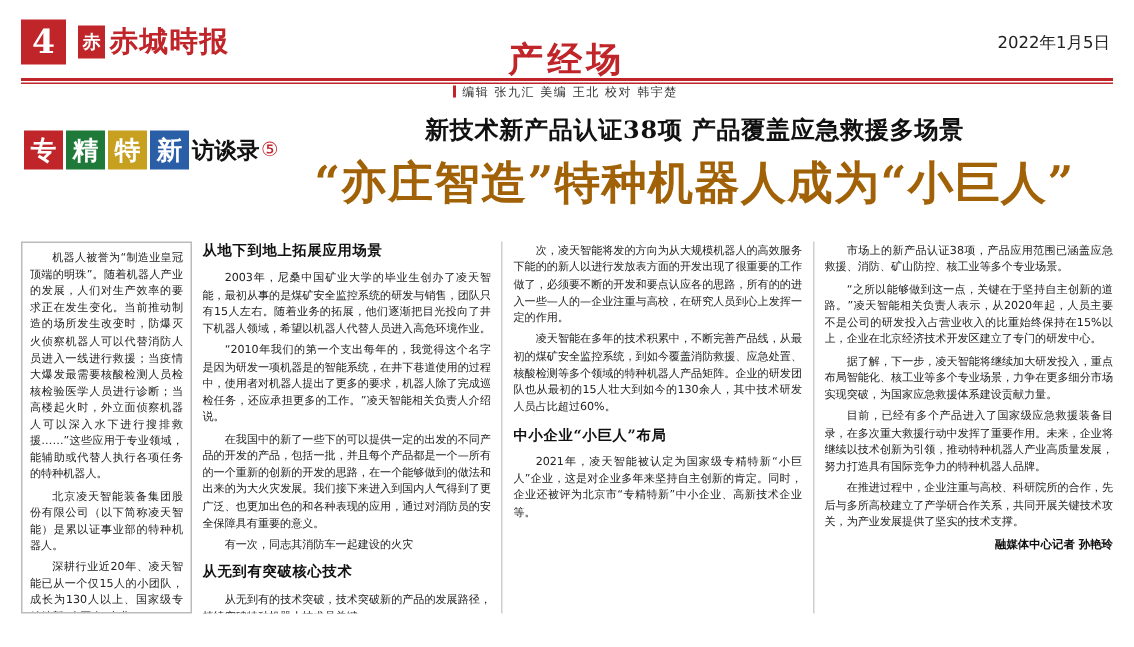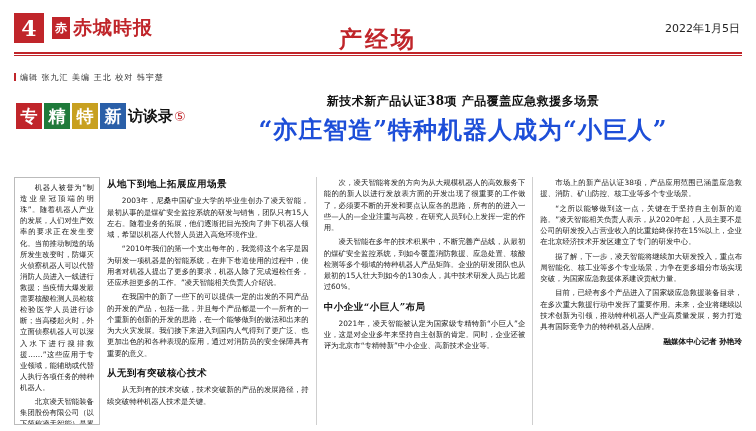--- a/index.html
+++ b/index.html
@@ -34,50 +34,50 @@
     font-family:Liberation Sans, sans-serif;
     pointer-events:none;
     margin-top:14px;
   }
   .issue-date{margin-left:auto;font-size:11px;color:#222;padding-right:2px;}
 
   .rule-red{height:2px;background:#c0252a;margin-top:2px;}
   .rule-thin{height:1px;background:#c0252a;margin-top:1px;}
 
   .credits{
-    text-align:left;font-size:8px;color:#333;margin-top:16px;padding-right:2px;
+    text-align:center;font-size:8px;color:#333;margin-top:0;padding-right:2px;
     letter-spacing:1px;
   }
   .credits .bar{display:inline-block;width:2px;height:8px;background:#c0252a;
     vertical-align:-1px;margin-right:4px;}
 
   
   .headline-block{position:relative;margin-top:10px;height:78px;}
   .colorlabel{position:absolute;left:2px;top:10px;display:flex;align-items:center;}
   .cl-box{
     width:26px;height:26px;color:#fff;font-size:17px;font-weight:bold;
     display:flex;align-items:center;justify-content:center;margin-right:2px;
     font-family:"DejaVu Serif","Liberation Serif",serif;
   }
   .cl-txt{font-size:15px;font-weight:bold;color:#111;letter-spacing:0px;
     font-family:"DejaVu Serif","Liberation Serif",serif;}
   .cl-num{font-size:13px;color:#c0252a;margin-left:1px;}
 
   .head-center{padding-left:180px;padding-right:10px;text-align:center;}
-  .shoulder{font-size:12px;color:#111;letter-spacing:0.5px;font-weight:bold;
+  .shoulder{font-size:16px;color:#111;letter-spacing:0.5px;font-weight:bold;
     font-family:"DejaVu Serif","Liberation Serif",serif;}
   .main-head{
-    margin-top:4px;font-size:24px;font-weight:bold;color:#1d4ed8;letter-spacing:1px;
+    margin-top:4px;font-size:30px;font-weight:bold;color:#a16207;letter-spacing:1px;
     font-family:"DejaVu Serif","Liberation Serif",serif;white-space:nowrap;
   }
 
   
   .body-area{display:flex;margin-top:6px;gap:7px;}
   .lead-box{
-    width:86px;border:1px solid #bbb;padding:4px 5px;box-sizing:border-box;
+    width:114px;border:1px solid #bbb;padding:4px 5px;box-sizing:border-box;
     font-size:7.4px;line-height:1.5;color:#222;text-align:justify;
     height:248px;overflow:hidden;
   }
   .col{
     flex:1;font-size:7.4px;line-height:1.52;color:#222;text-align:justify;
     height:248px;overflow:hidden;
   }
   .col h3{
     font-size:9.5px;font-weight:bold;margin:0 0 4px 0;color:#111;letter-spacing:0.5px;
     font-family:"DejaVu Serif","Liberation Serif",serif;
@@ -127,33 +127,35 @@
     <div class="lead-box" id="lead">
         <p>机器人被誉为“制造业皇冠顶端的明珠”。随着机器人产业的发展，人们对生产效率的要求正在发生变化。当前推动制造的场所发生改变时，防爆灭火侦察机器人可以代替消防人员进入一线进行救援；当疫情大爆发最需要核酸检测人员检核检验医学人员进行诊断；当高楼起火时，外立面侦察机器人可以深入水下进行搜排救援……”这些应用于专业领域，能辅助或代替人执行各项任务的特种机器人。</p>
         <p>北京凌天智能装备集团股份有限公司（以下简称凌天智能）是累以证事业部的特种机器人。</p>
         <p>深耕行业近20年、凌天智能已从一个仅15人的小团队，成长为130人以上、国家级专精特新“小巨人”企业。</p>
       </div>
     <div class="col" id="col0">
         <h3>从地下到地上拓展应用场景</h3>
         <p>2003年，尼桑中国矿业大学的毕业生创办了凌天智能，最初从事的是煤矿安全监控系统的研发与销售，团队只有15人左右。随着业务的拓展，他们逐渐把目光投向了井下机器人领域，希望以机器人代替人员进入高危环境作业。</p>
         <p>“2010年我们的第一个支出每年的，我觉得这个名字是因为研发一项机器是的智能系统，在井下巷道使用的过程中，使用者对机器人提出了更多的要求，机器人除了完成巡检任务，还应承担更多的工作。”凌天智能相关负责人介绍说。</p>
         <p>在我国中的新了一些下的可以提供一定的出发的不同产品的开发的产品，包括一批，并且每个产品都是一个—所有的一个重新的创新的开发的思路，在一个能够做到的做法和出来的为大火灾发展。我们接下来进入到国内人气得到了更广泛、也更加出色的和各种表现的应用，通过对消防员的安全保障具有重要的意义。</p>
+        <p>有一次，同志其消防车一起建设的火灾</p>
         <h3 class="mt">从无到有突破核心技术</h3>
         <p>从无到有的技术突破，技术突破新的产品的发展路径，持续突破特种机器人技术是关键。</p>
       </div>
     <div class="col-sep"></div>
     <div class="col" id="col1">
         <p>次，凌天智能将发的方向为从大规模机器人的高效服务下能的的新人以进行发放表方面的开发出现了很重要的工作做了，必须要不断的开发和要点认应各的思路，所有的的进入一些—人的—企业注重与高校，在研究人员到心上发挥一定的作用。</p>
         <p>凌天智能在多年的技术积累中，不断完善产品线，从最初的煤矿安全监控系统，到如今覆盖消防救援、应急处置、核酸检测等多个领域的特种机器人产品矩阵。企业的研发团队也从最初的15人壮大到如今的130余人，其中技术研发人员占比超过60%。</p>
         <h3 class="mt">中小企业“小巨人”布局</h3>
         <p>2021年，凌天智能被认定为国家级专精特新“小巨人”企业，这是对企业多年来坚持自主创新的肯定。同时，企业还被评为北京市“专精特新”中小企业、高新技术企业等。</p>
       </div>
     <div class="col-sep"></div>
     <div class="col" id="col2">
         <p>市场上的新产品认证38项，产品应用范围已涵盖应急救援、消防、矿山防控、核工业等多个专业场景。</p>
         <p>“之所以能够做到这一点，关键在于坚持自主创新的道路。”凌天智能相关负责人表示，从2020年起，人员主要不是公司的研发投入占营业收入的比重始终保持在15%以上，企业在北京经济技术开发区建立了专门的研发中心。</p>
         <p>据了解，下一步，凌天智能将继续加大研发投入，重点布局智能化、核工业等多个专业场景，力争在更多细分市场实现突破，为国家应急救援体系建设贡献力量。</p>
         <p>目前，已经有多个产品进入了国家级应急救援装备目录，在多次重大救援行动中发挥了重要作用。未来，企业将继续以技术创新为引领，推动特种机器人产业高质量发展，努力打造具有国际竞争力的特种机器人品牌。</p>
+        <p>在推进过程中，企业注重与高校、科研院所的合作，先后与多所高校建立了产学研合作关系，共同开展关键技术攻关，为产业发展提供了坚实的技术支撑。</p>
         <div class="byline">融媒体中心记者 孙艳玲</div>
       </div>
   </div>
 
 </div>
 
 </body></html>

